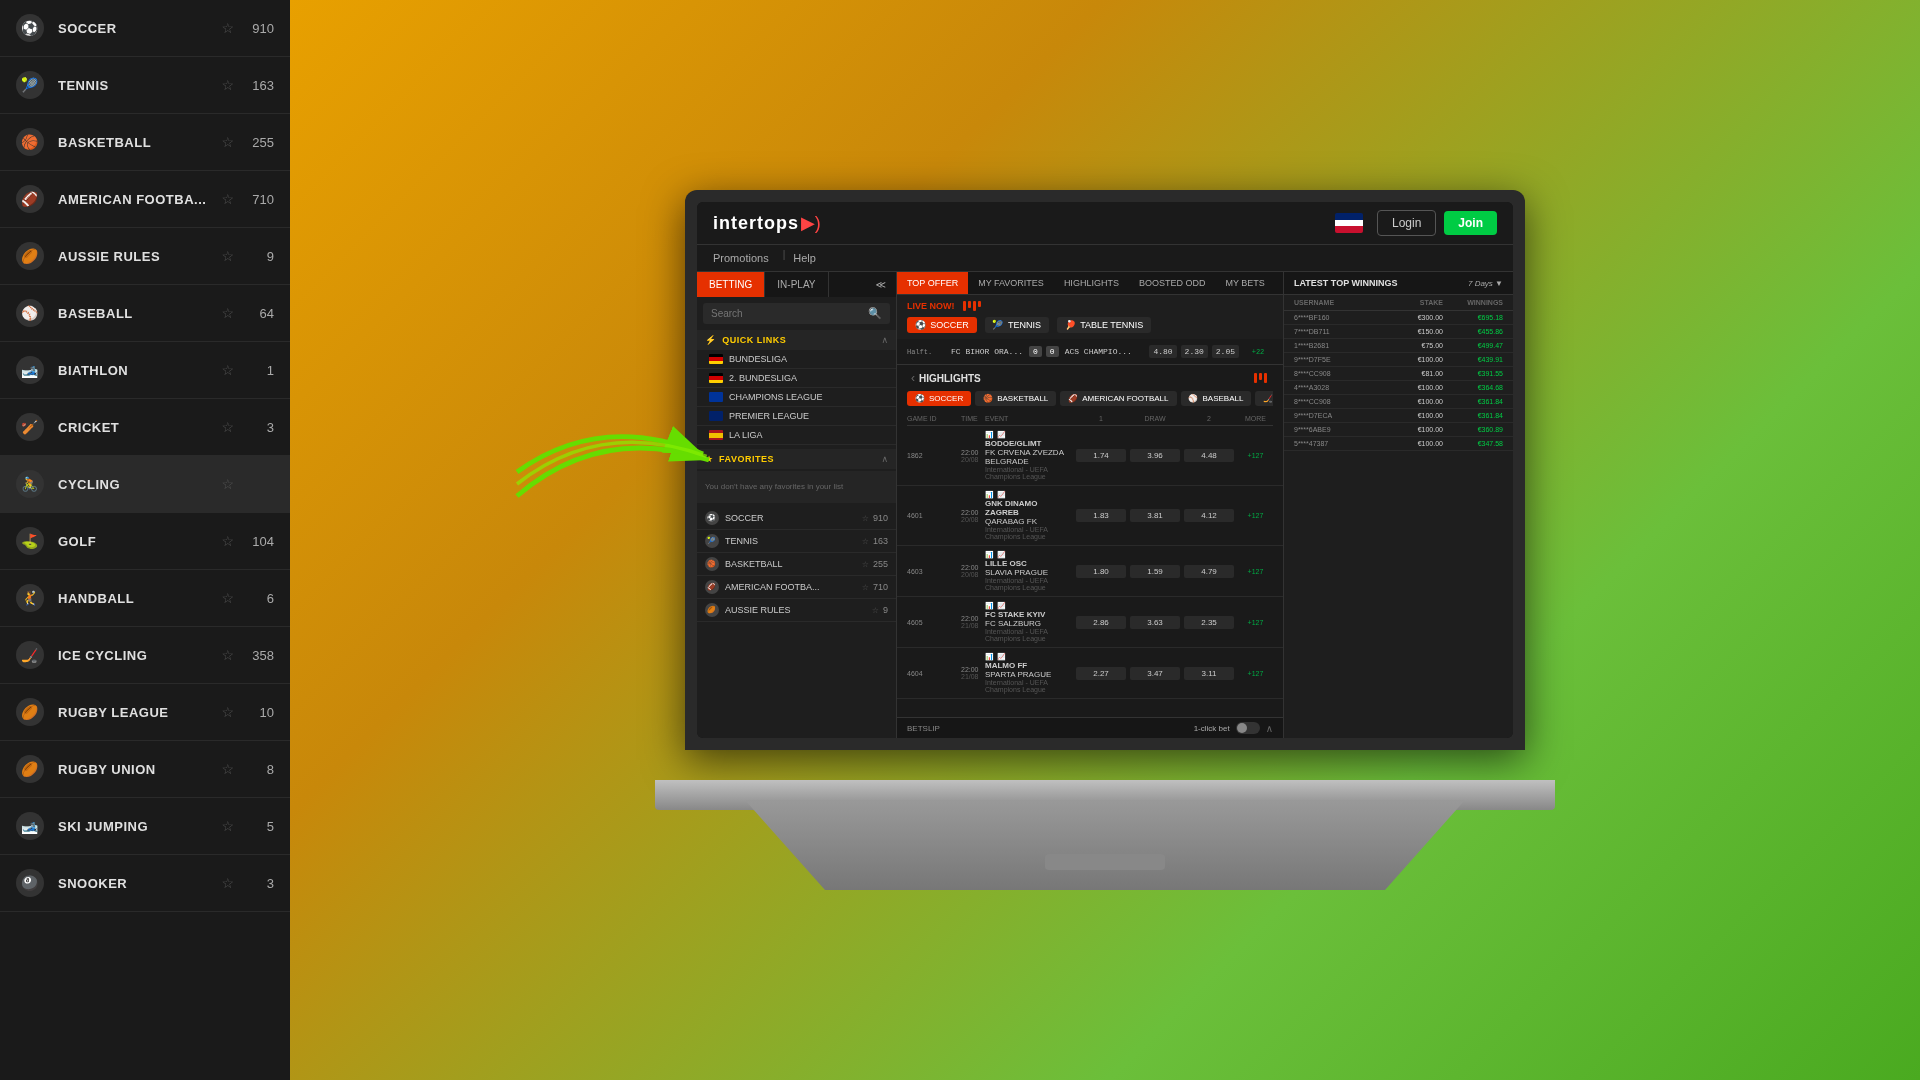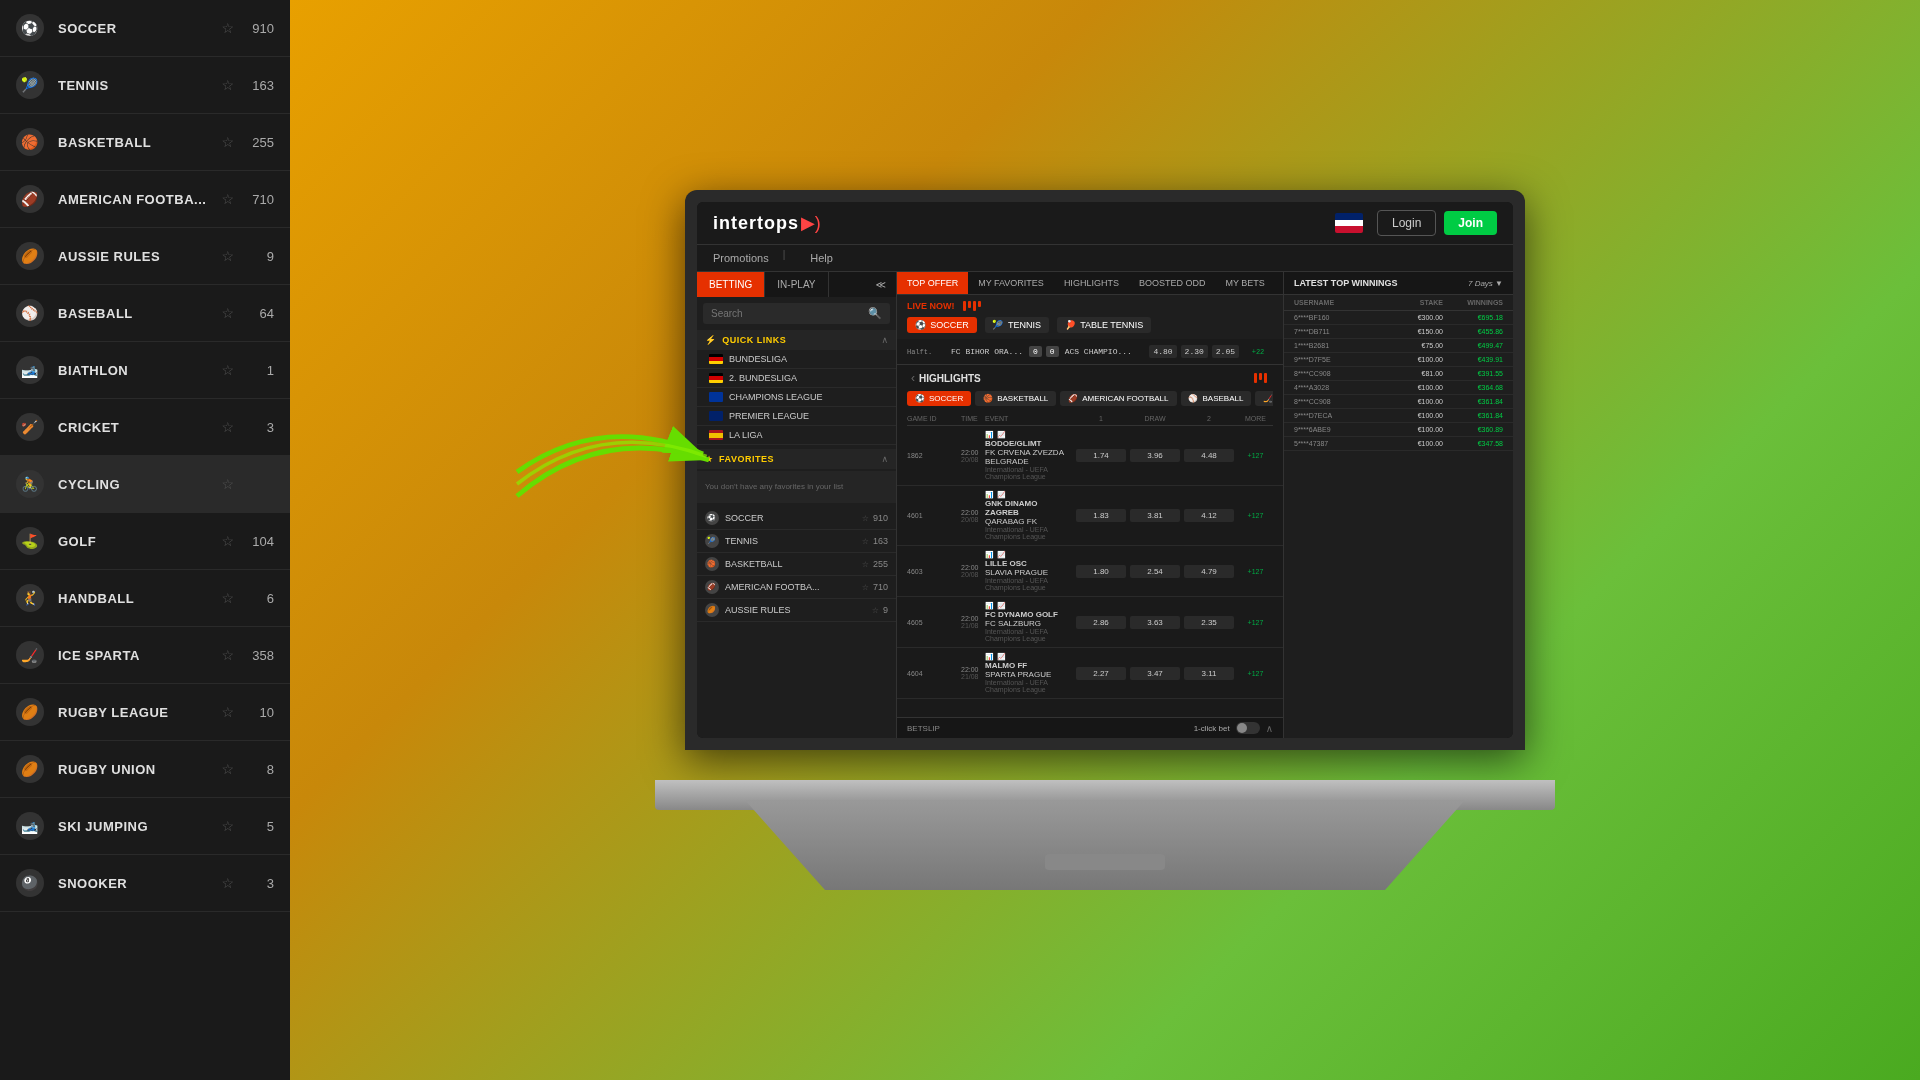--- a/index.html
+++ b/index.html
@@ -586,21 +586,21 @@
     <span class="sport-count">104</span>
   </div>
     <div class="sidebar-item">
     <div class="sport-icon">🤾</div>
     <span class="sport-name">HANDBALL</span>
     <span class="star-icon">☆</span>
     <span class="sport-count">6</span>
   </div>
     <div class="sidebar-item">
     <div class="sport-icon">🏒</div>
-    <span class="sport-name">ICE SPARTA</span>
+    <span class="sport-name">ICE CYCLING</span>
     <span class="star-icon">☆</span>
     <span class="sport-count">358</span>
   </div>
     <div class="sidebar-item">
     <div class="sport-icon">🏉</div>
     <span class="sport-name">RUGBY LEAGUE</span>
     <span class="star-icon">☆</span>
     <span class="sport-count">10</span>
   </div>
     <div class="sidebar-item">
@@ -646,21 +646,21 @@
             <span class="it-logo-arrow">▶)</span>
           </div>
           <div class="it-flag"></div>
           <button class="it-login-btn">Login</button>
           <button class="it-join-btn">Join</button>
         </div>
 
         <div class="it-nav">
           <span class="it-nav-link">Promotions</span>
           <span style="color:#555;font-size:10px;">|</span>
-          <span class="it-nav-link" style="margin-left:25px;">Help</span>
+          <span class="it-nav-link" style="margin-left:8px;">Help</span>
         </div>
 
         <div class="it-content">
 
           <div class="it-left">
             <div class="it-tabs">
               <div class="it-tab active">BETTING</div>
               <div class="it-tab">IN-PLAY</div>
               <div class="it-chevron">≪</div>
             </div>
@@ -885,33 +885,33 @@
     <div>
       <div style="display:flex;align-items:center;gap:4px;">
         <span style="color:#888;font-size:7px;">📊</span>
         <span style="color:#888;font-size:7px;">📈</span>
       </div>
       <div style="color:#ccc; font-size:8px; font-weight:bold;">LILLE OSC</div>
       <div style="color:#ccc; font-size:8px;">SLAVIA PRAGUE</div>
       <div style="color:#555; font-size:7px;">International - UEFA Champions League</div>
     </div>
     <div class="it-odd">1.80</div>
-    <div class="it-odd">2.54</div>
+    <div class="it-odd">1.59</div>
     <div class="it-odd">4.79</div>
     <div class="it-more">+127</div>
   </div>
                 <div style="display: grid; grid-template-columns: 50px 20px 1fr 50px 50px 50px 35px; gap: 4px; padding: 5px 10px; border-bottom: 1px solid rgb(42, 42, 42); align-items: center; cursor: pointer;">
     <span style="color:#888; font-size:7px;">4605</span>
     <span style="color:#888; font-size:7px;">22:00<br><span style="color:#555">21/08</span></span>
     <div>
       <div style="display:flex;align-items:center;gap:4px;">
         <span style="color:#888;font-size:7px;">📊</span>
         <span style="color:#888;font-size:7px;">📈</span>
       </div>
-      <div style="color:#ccc; font-size:8px; font-weight:bold;">FC DYNAMO GOLF</div>
+      <div style="color:#ccc; font-size:8px; font-weight:bold;">FC STAKE KYIV</div>
       <div style="color:#ccc; font-size:8px;">FC SALZBURG</div>
       <div style="color:#555; font-size:7px;">International - UEFA Champions League</div>
     </div>
     <div class="it-odd">2.86</div>
     <div class="it-odd">3.63</div>
     <div class="it-odd">2.35</div>
     <div class="it-more">+127</div>
   </div>
                 <div style="display: grid; grid-template-columns: 50px 20px 1fr 50px 50px 50px 35px; gap: 4px; padding: 5px 10px; border-bottom: 1px solid rgb(42, 42, 42); align-items: center; cursor: pointer;">
     <span style="color:#888; font-size:7px;">4604</span>

